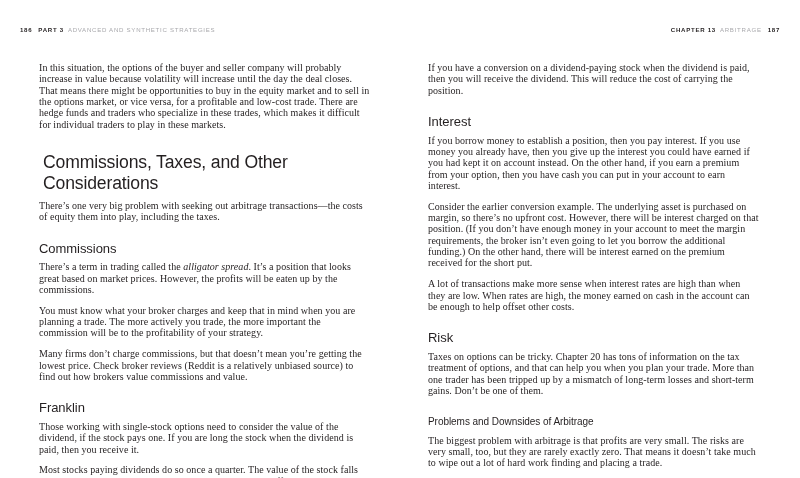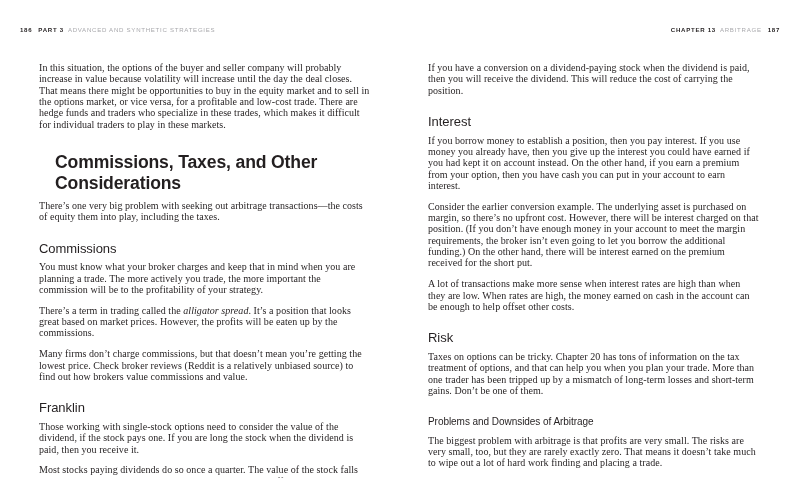--- a/index.html
+++ b/index.html
@@ -76,23 +76,23 @@
     text-align: left;
     color: #221e1f;
     letter-spacing: 0.005em;
   }
   p.body:last-child { margin-bottom: 0; }
 
   i { font-style: italic; }
 
   
   h1.h-major {
-    margin: 23px 0 7px 16px;
+    margin: 23px 0 7px 4px;
     font-family: "Liberation Sans", sans-serif;
-    font-weight: bold;
+    font-weight: normal;
     font-size: 17.6px;
     line-height: 20.5px;
     letter-spacing: -0.15px;
     color: #231f20;
     max-width: 300px;
   }
   h1.h-major.first { margin-top: 22px; }
 
   h2.h-sub {
     margin: 19px 0 5.5px 0;
@@ -123,23 +123,23 @@
 
       <p class="body">In this situation, the options of the buyer and seller company will probably increase in value because volatility will increase until the day the deal closes. That means there might be opportunities to buy in the equity market and to sell in the options market, or vice versa, for a profitable and low-cost trade. There are hedge funds and traders who specialize in these trades, which makes it difficult for individual traders to play in these markets.</p>
 
       <h1 class="h-major first">Commissions, Taxes, and Other Considerations</h1>
 
       <p class="body">There’s one very big problem with seeking out arbitrage transactions—the costs of equity them into play, including the taxes.</p>
 
 
       <h2 class="h-sub">Commissions</h2>
 
+      <p class="body"><span>There’s a term in trading called the </span><i>alligator spread</i><span>. It’s a position that looks great based on market prices. However, the profits will be eaten up by the commissions.</span></p>
+
       <p class="body">You must know what your broker charges and keep that in mind when you are planning a trade. The more actively you trade, the more important the commission will be to the profitability of your strategy.</p>
-
-      <p class="body"><span>There’s a term in trading called the </span><i>alligator spread</i><span>. It’s a position that looks great based on market prices. However, the profits will be eaten up by the commissions.</span></p>
 
       <p class="body">Many firms don’t charge commissions, but that doesn’t mean you’re getting the lowest price. Check broker reviews (Reddit is a relatively unbiased source) to find out how brokers value commissions and value.</p>
 
       <h2 class="h-sub">Franklin</h2>
 
       <p class="body">Those working with single-stock options need to consider the value of the dividend, if the stock pays one. If you are long the stock when the dividend is paid, then you receive it.</p>
 
       <p class="body">Most stocks paying dividends do so once a quarter. The value of the stock falls on the day the dividend is paid. All else being equal, the difference in value between a long call and a short put should be the difference in the dividend before the dividend is paid.</p>
 
     </div>

